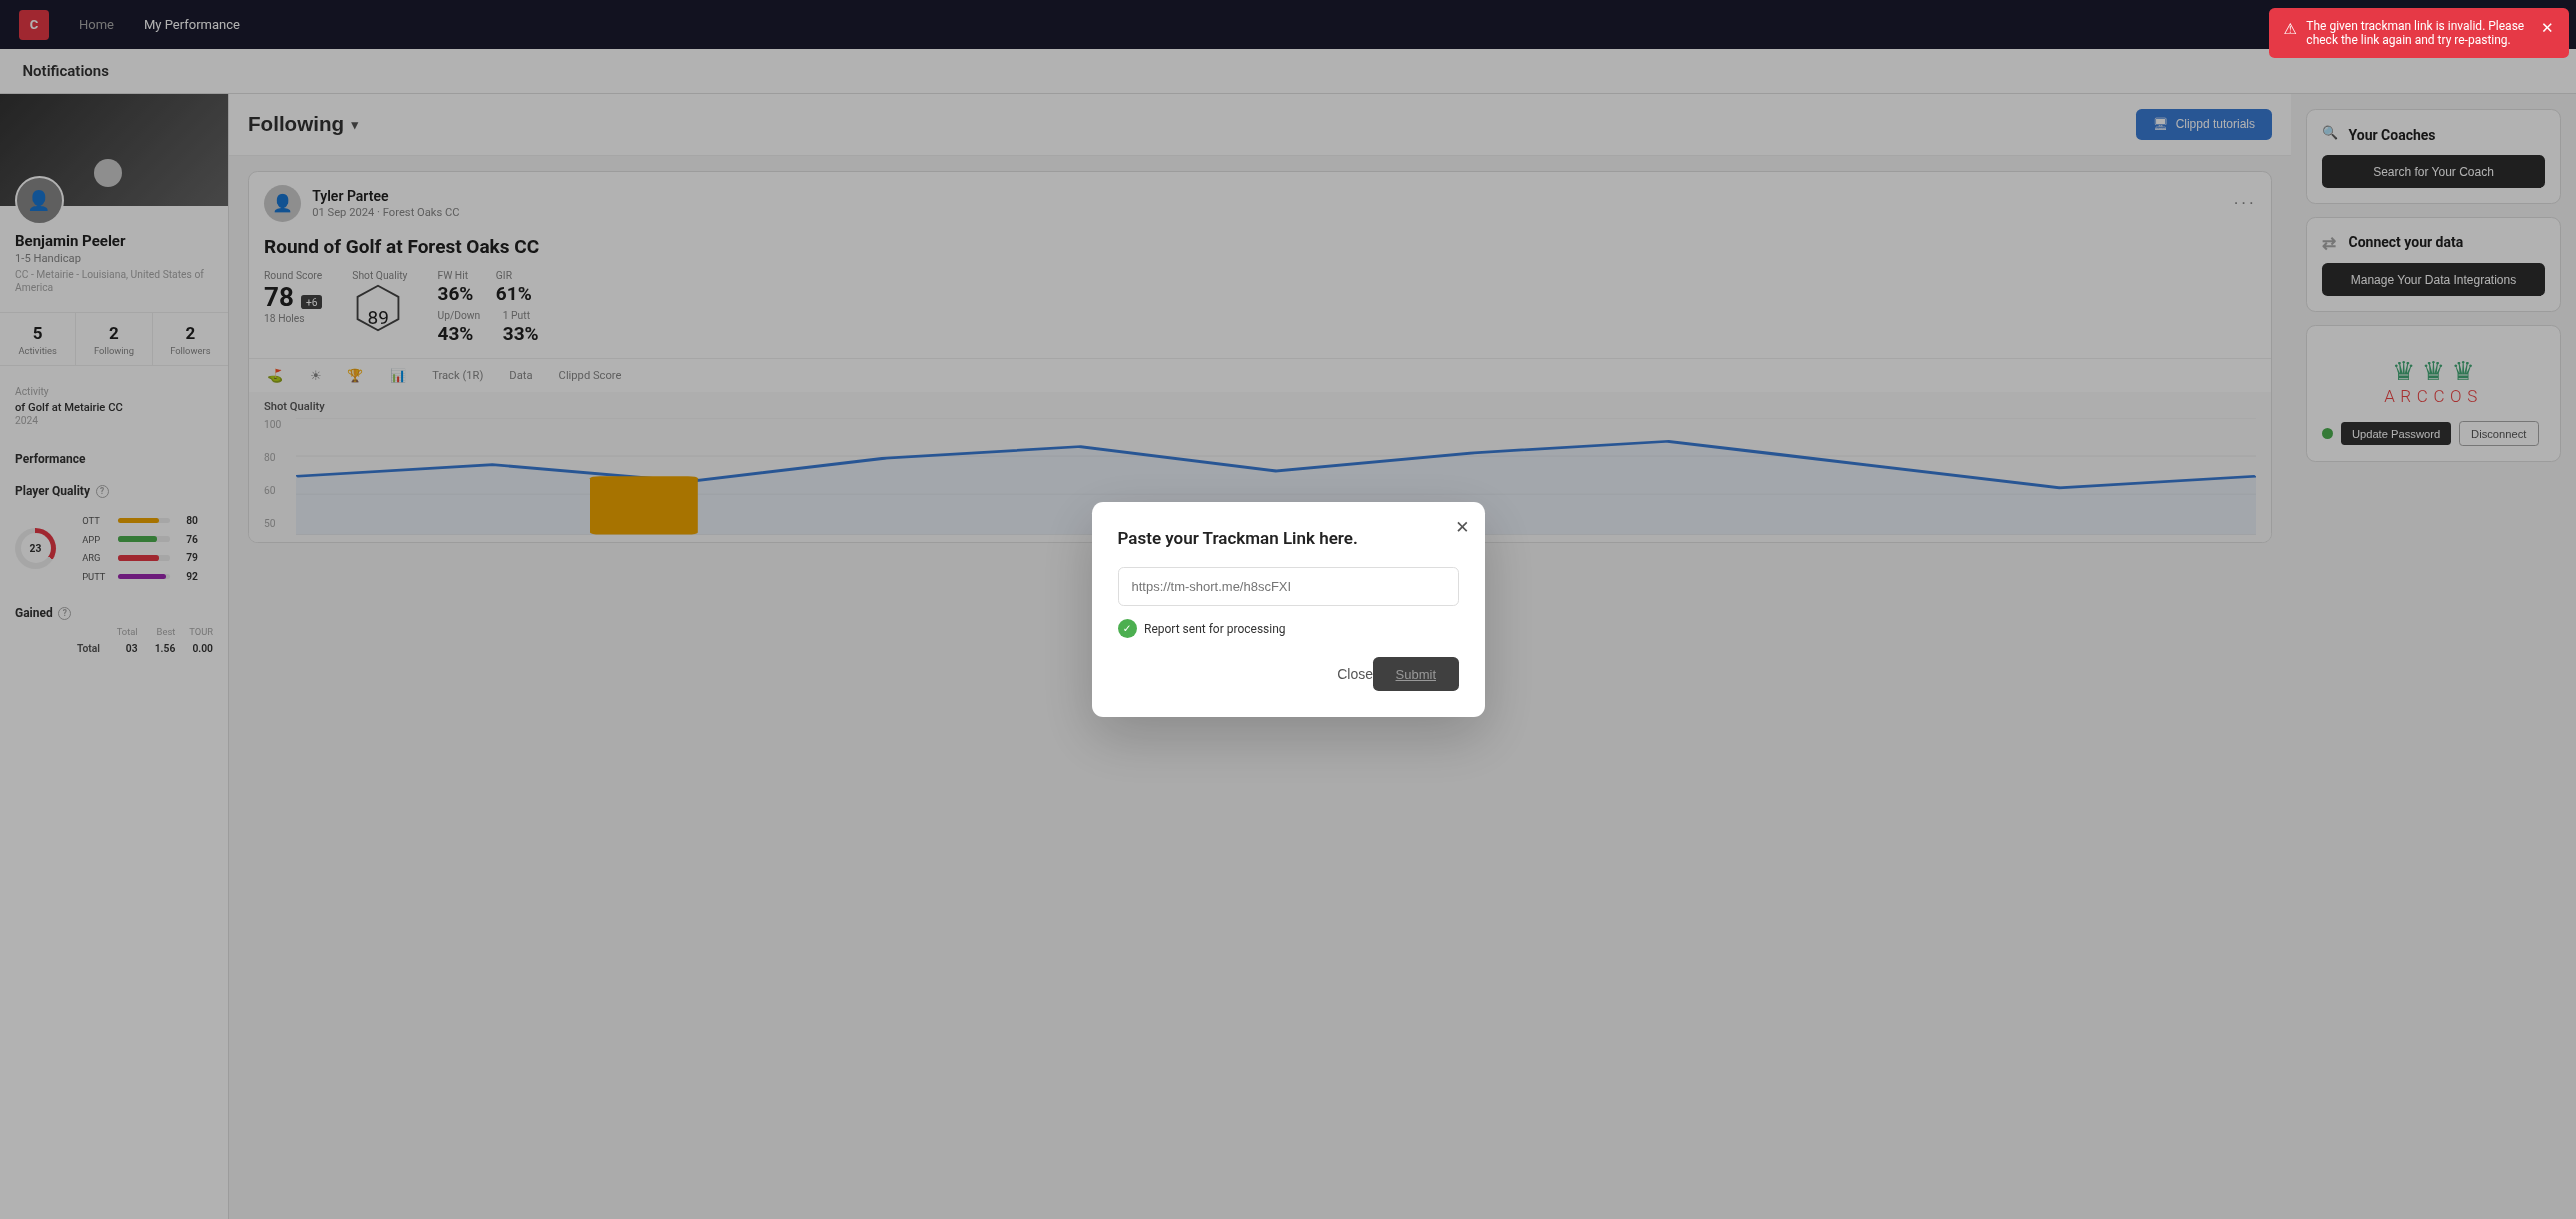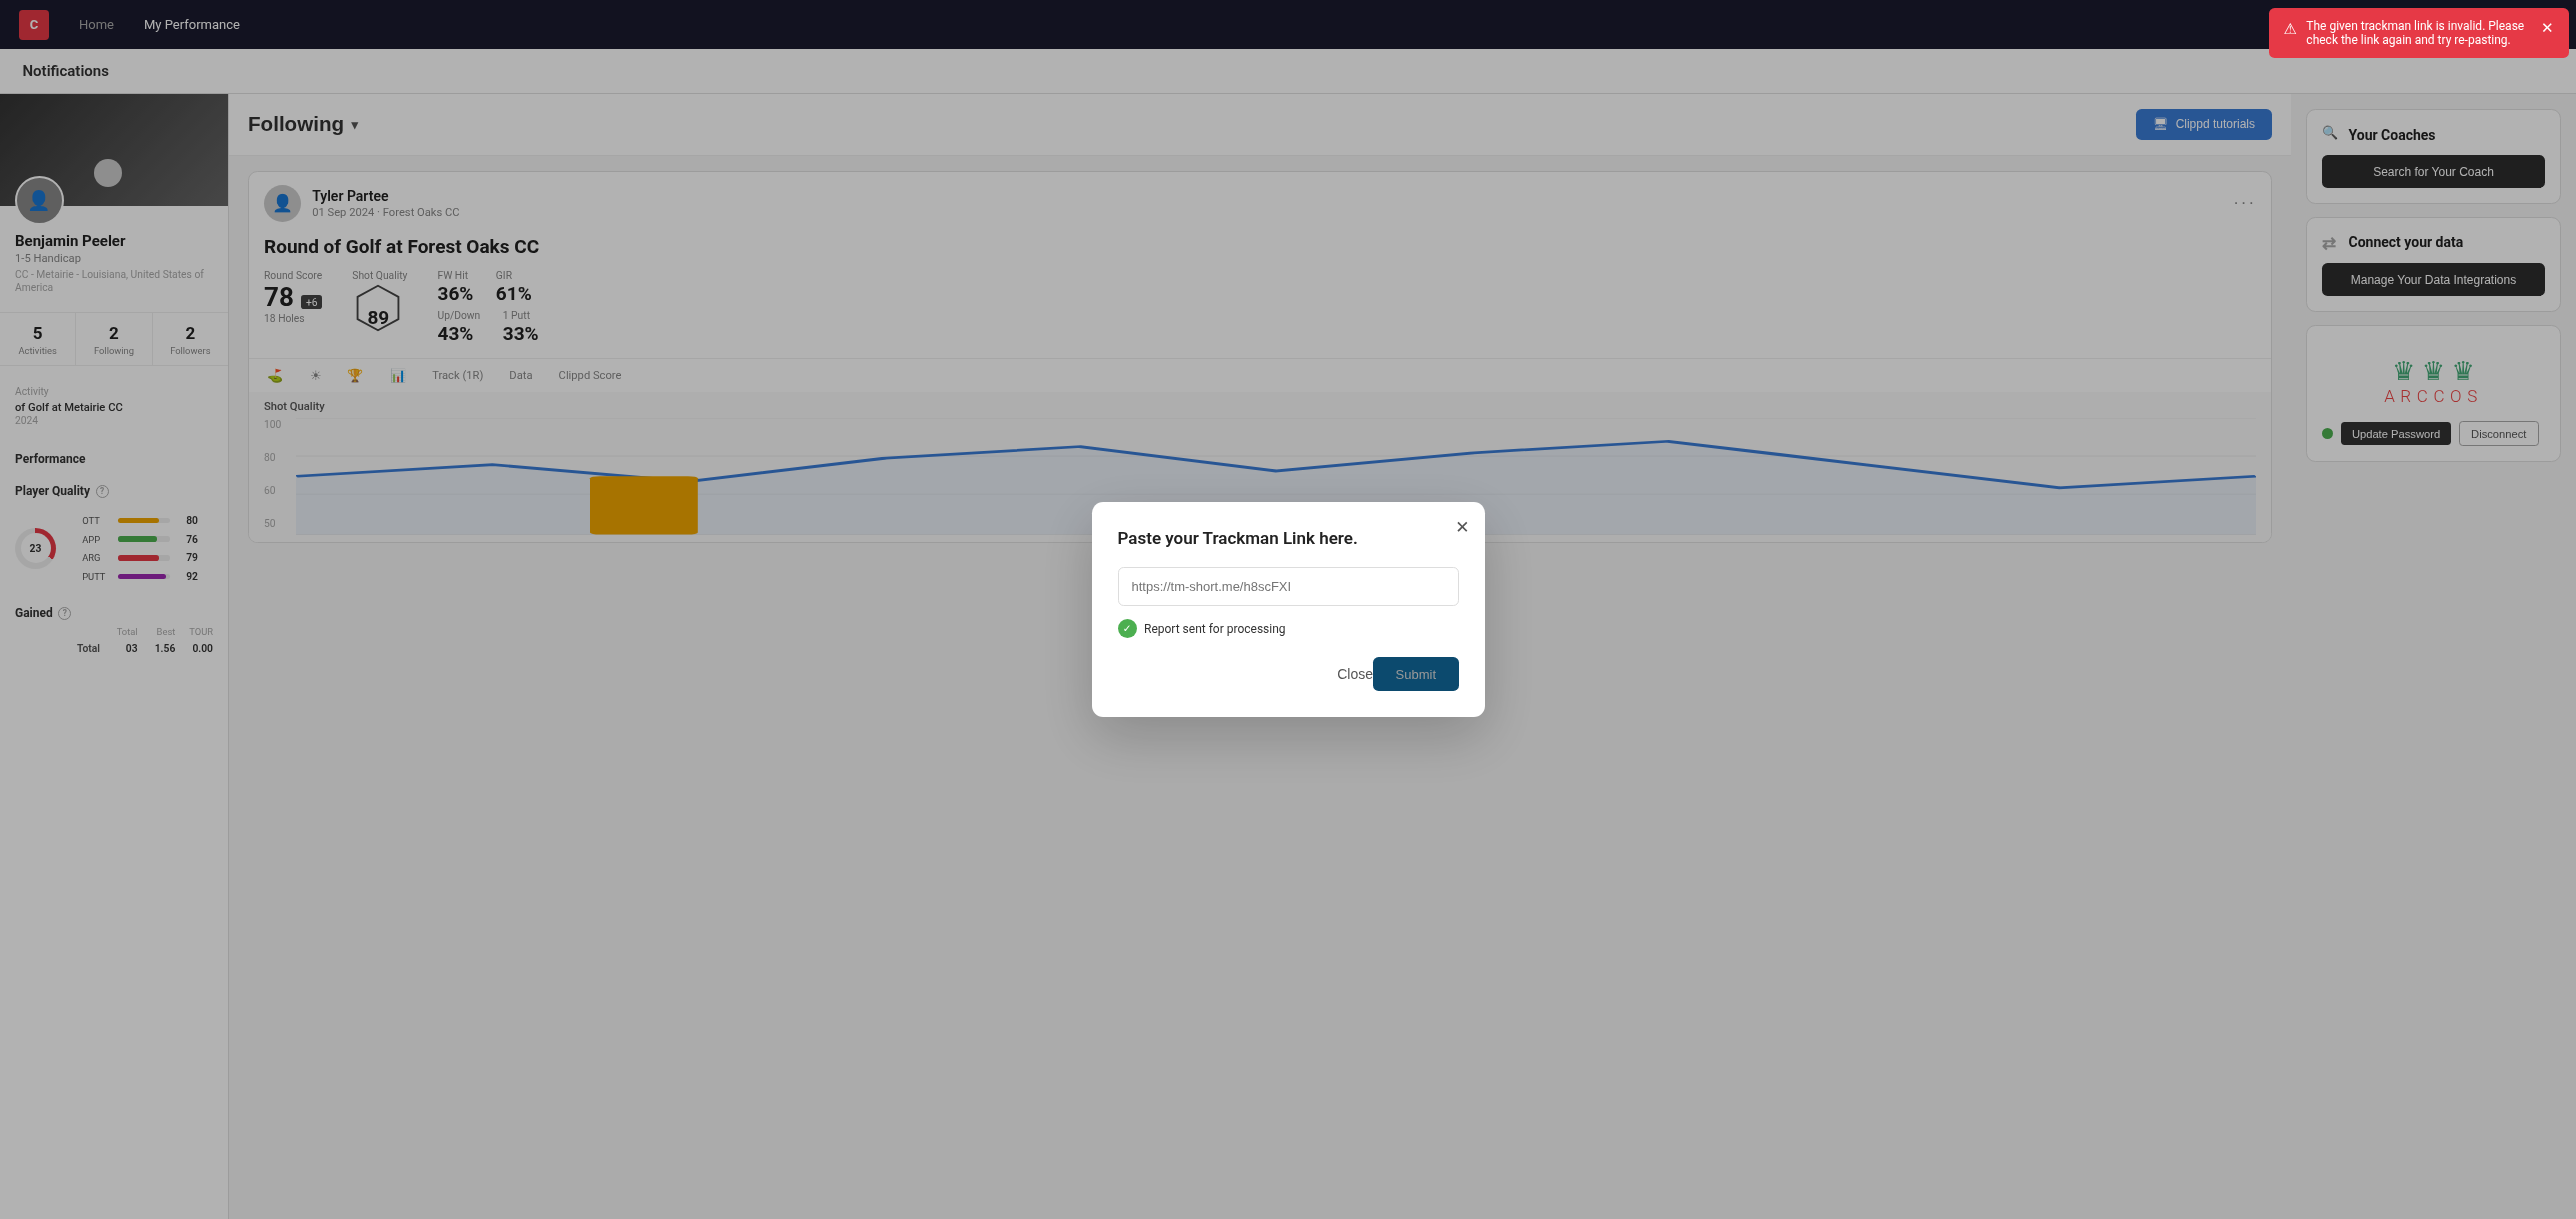--- a/index.html
+++ b/index.html
@@ -421,21 +421,21 @@
       position: relative;
     }
     .hexagon-bg {
       position: absolute;
       width: 52px; height: 52px;
     }
     .hexagon-value {
       position: relative;
       z-index: 1;
       font-size: 19px;
-      font-weight: 700;
+      font-weight: 400;
       color: #222;
       margin-top: 19px;
     }
     .two-col-stats {
       display: flex;
       flex-direction: column;
       gap: 3.7px;
     }
     .two-col-row {
       display: flex;
@@ -674,27 +674,28 @@
     }
     .modal-close-btn {
       background: none;
       border: none;
       font-size: 14px;
       color: #555;
       cursor: pointer;
       font-weight: 500;
     }
     .modal-submit-btn {
-      background: #0c4a6e;
+      background: #404040;
       border: none;
       padding: 9.4px 22.5px;
       border-radius: 5.6px;
       font-size: 13px;
       color: #999;
       cursor: not-allowed;
+      text-decoration: underline;
     }
   </style>
 </head>
 <body>
 
 <nav class="top-nav">
   <div class="nav-logo">
     <span>C</span>
   </div>
   <a class="nav-link">Home</a>

